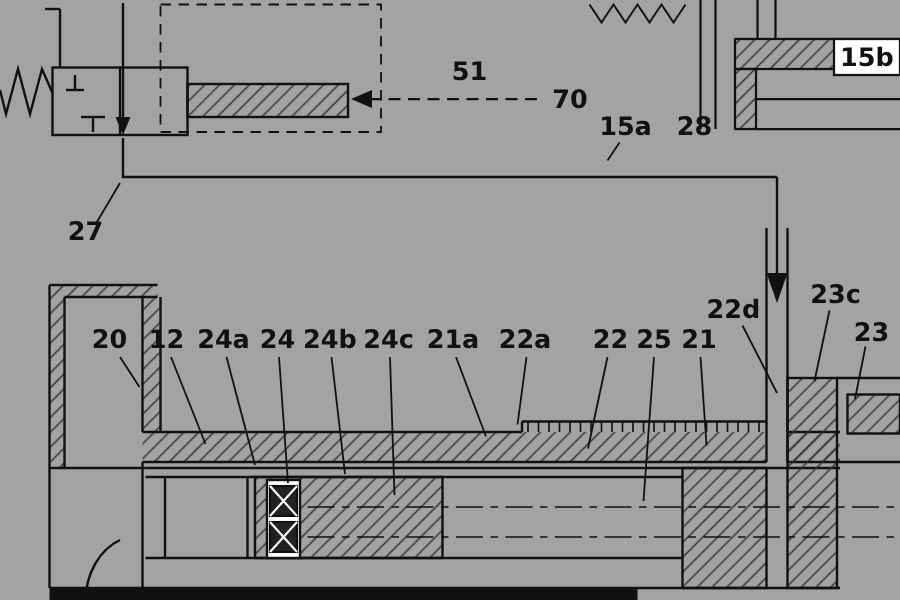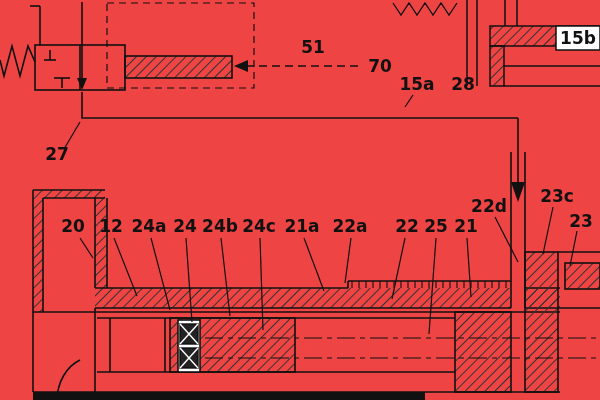--- a/index.html
+++ b/index.html
@@ -1,16 +1,16 @@
 <!DOCTYPE html>
 <html><head>
 <meta charset="utf-8">
 <style>
   html,body{margin:0;padding:0;background:#fff;}
-  .canvas{position:relative;width:600px;height:400px;background:#ef4444;overflow:hidden;}
+  .canvas{position:relative;width:600px;height:400px;background:#a3a3a3;overflow:hidden;}
   svg{display:block;}
   text{font-family:"DejaVu Sans",sans-serif;font-weight:600;font-size:17px;fill:#111;}
 </style>
 </head>
 <body>
 
 <div class="canvas">
 <svg width="600" height="400" viewBox="0 0 600 400">
   <defs>
     <pattern id="hatch" patternUnits="userSpaceOnUse" width="7" height="7" patternTransform="rotate(45)">

